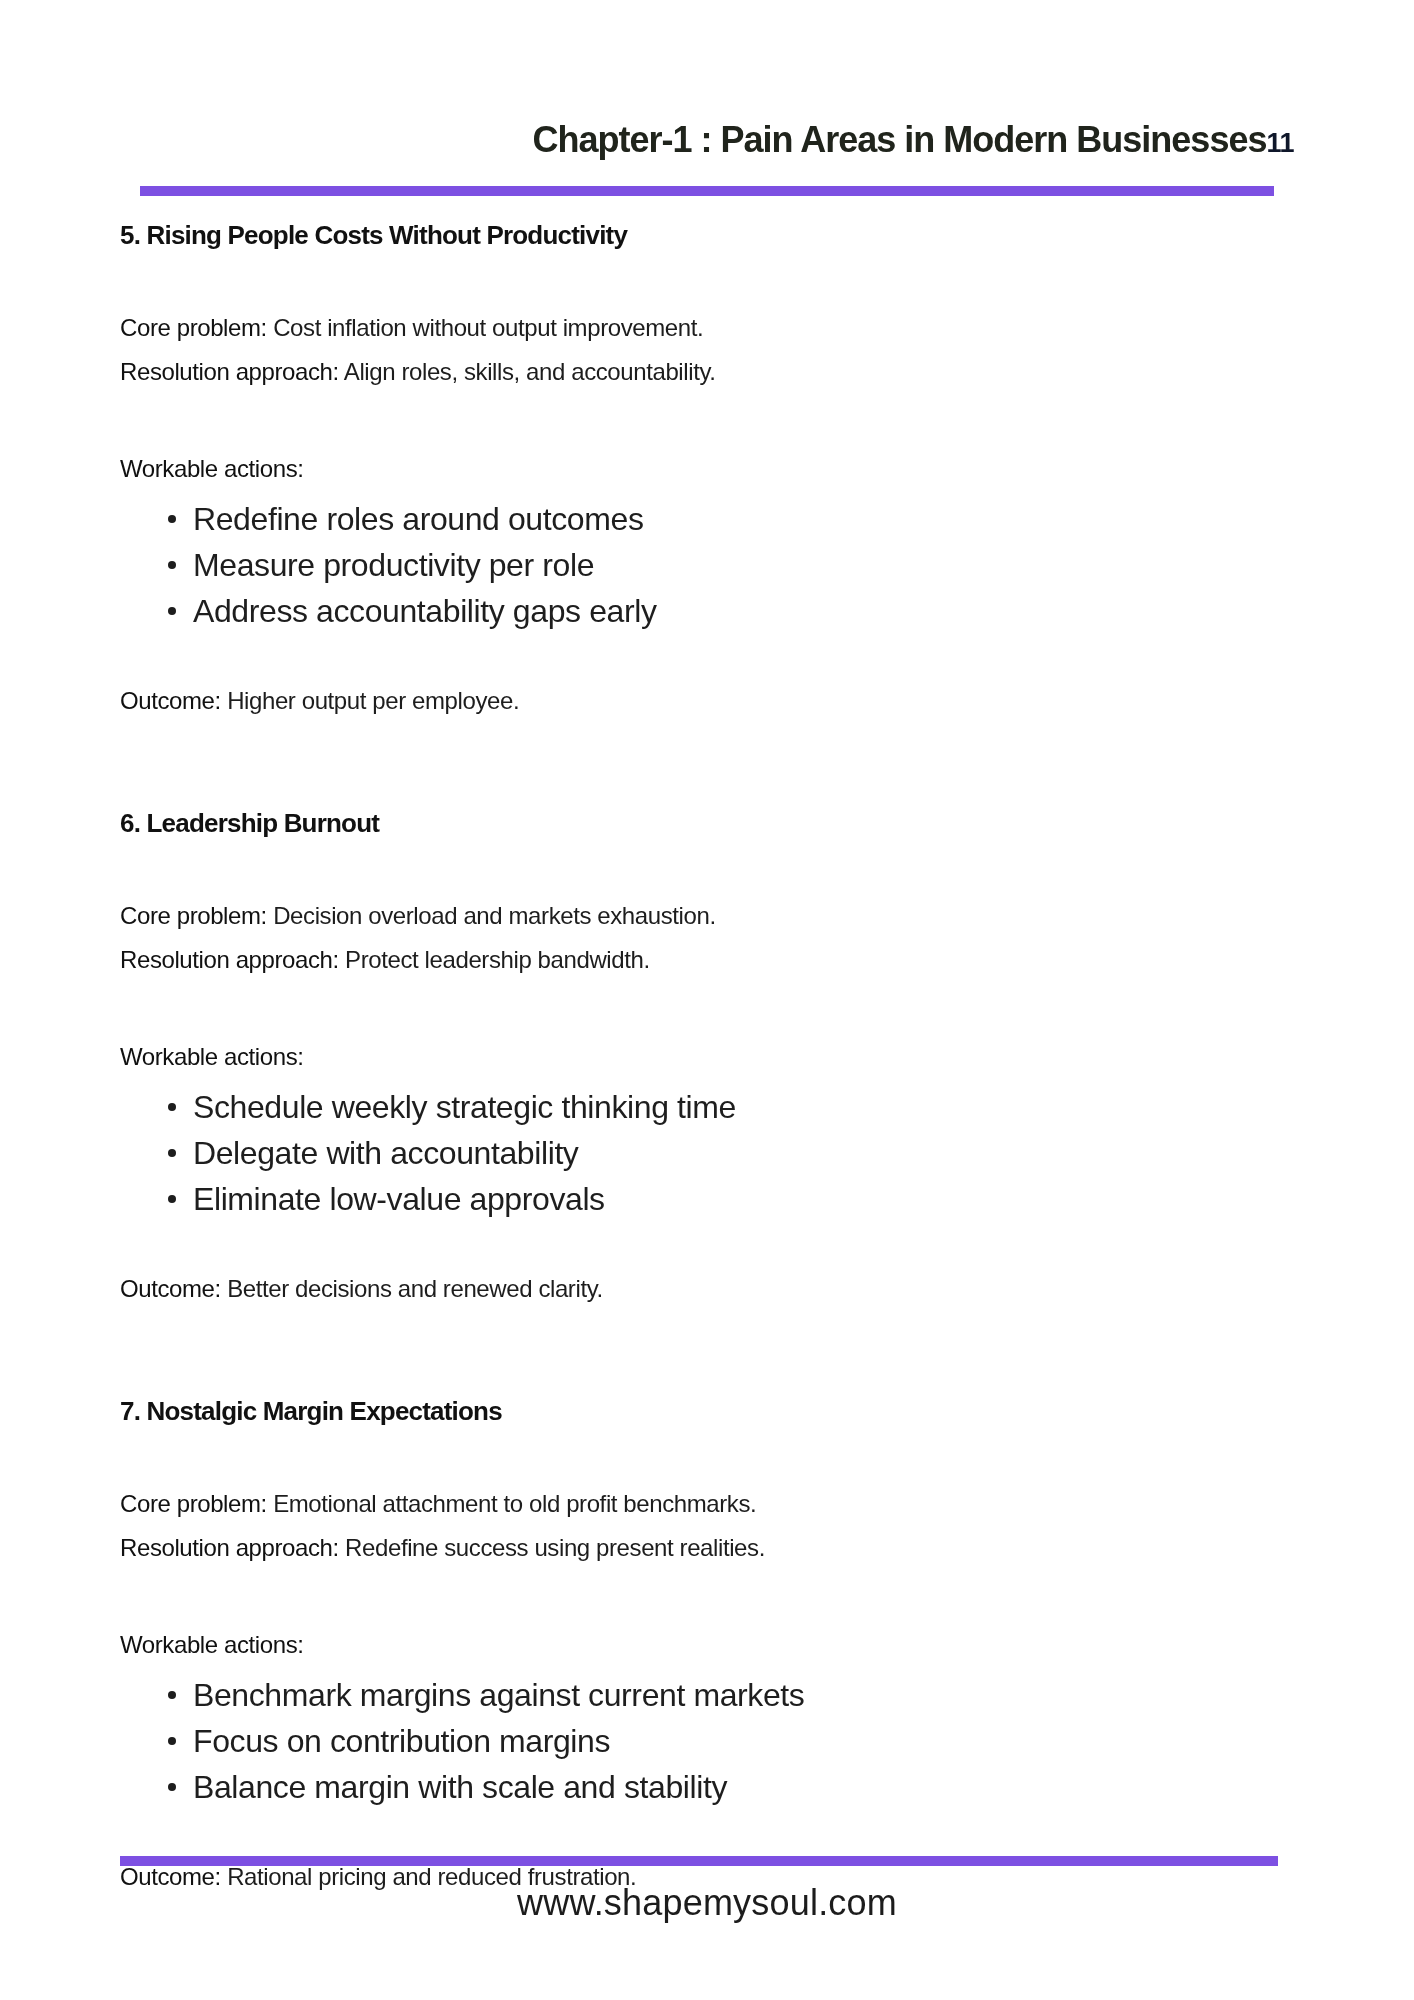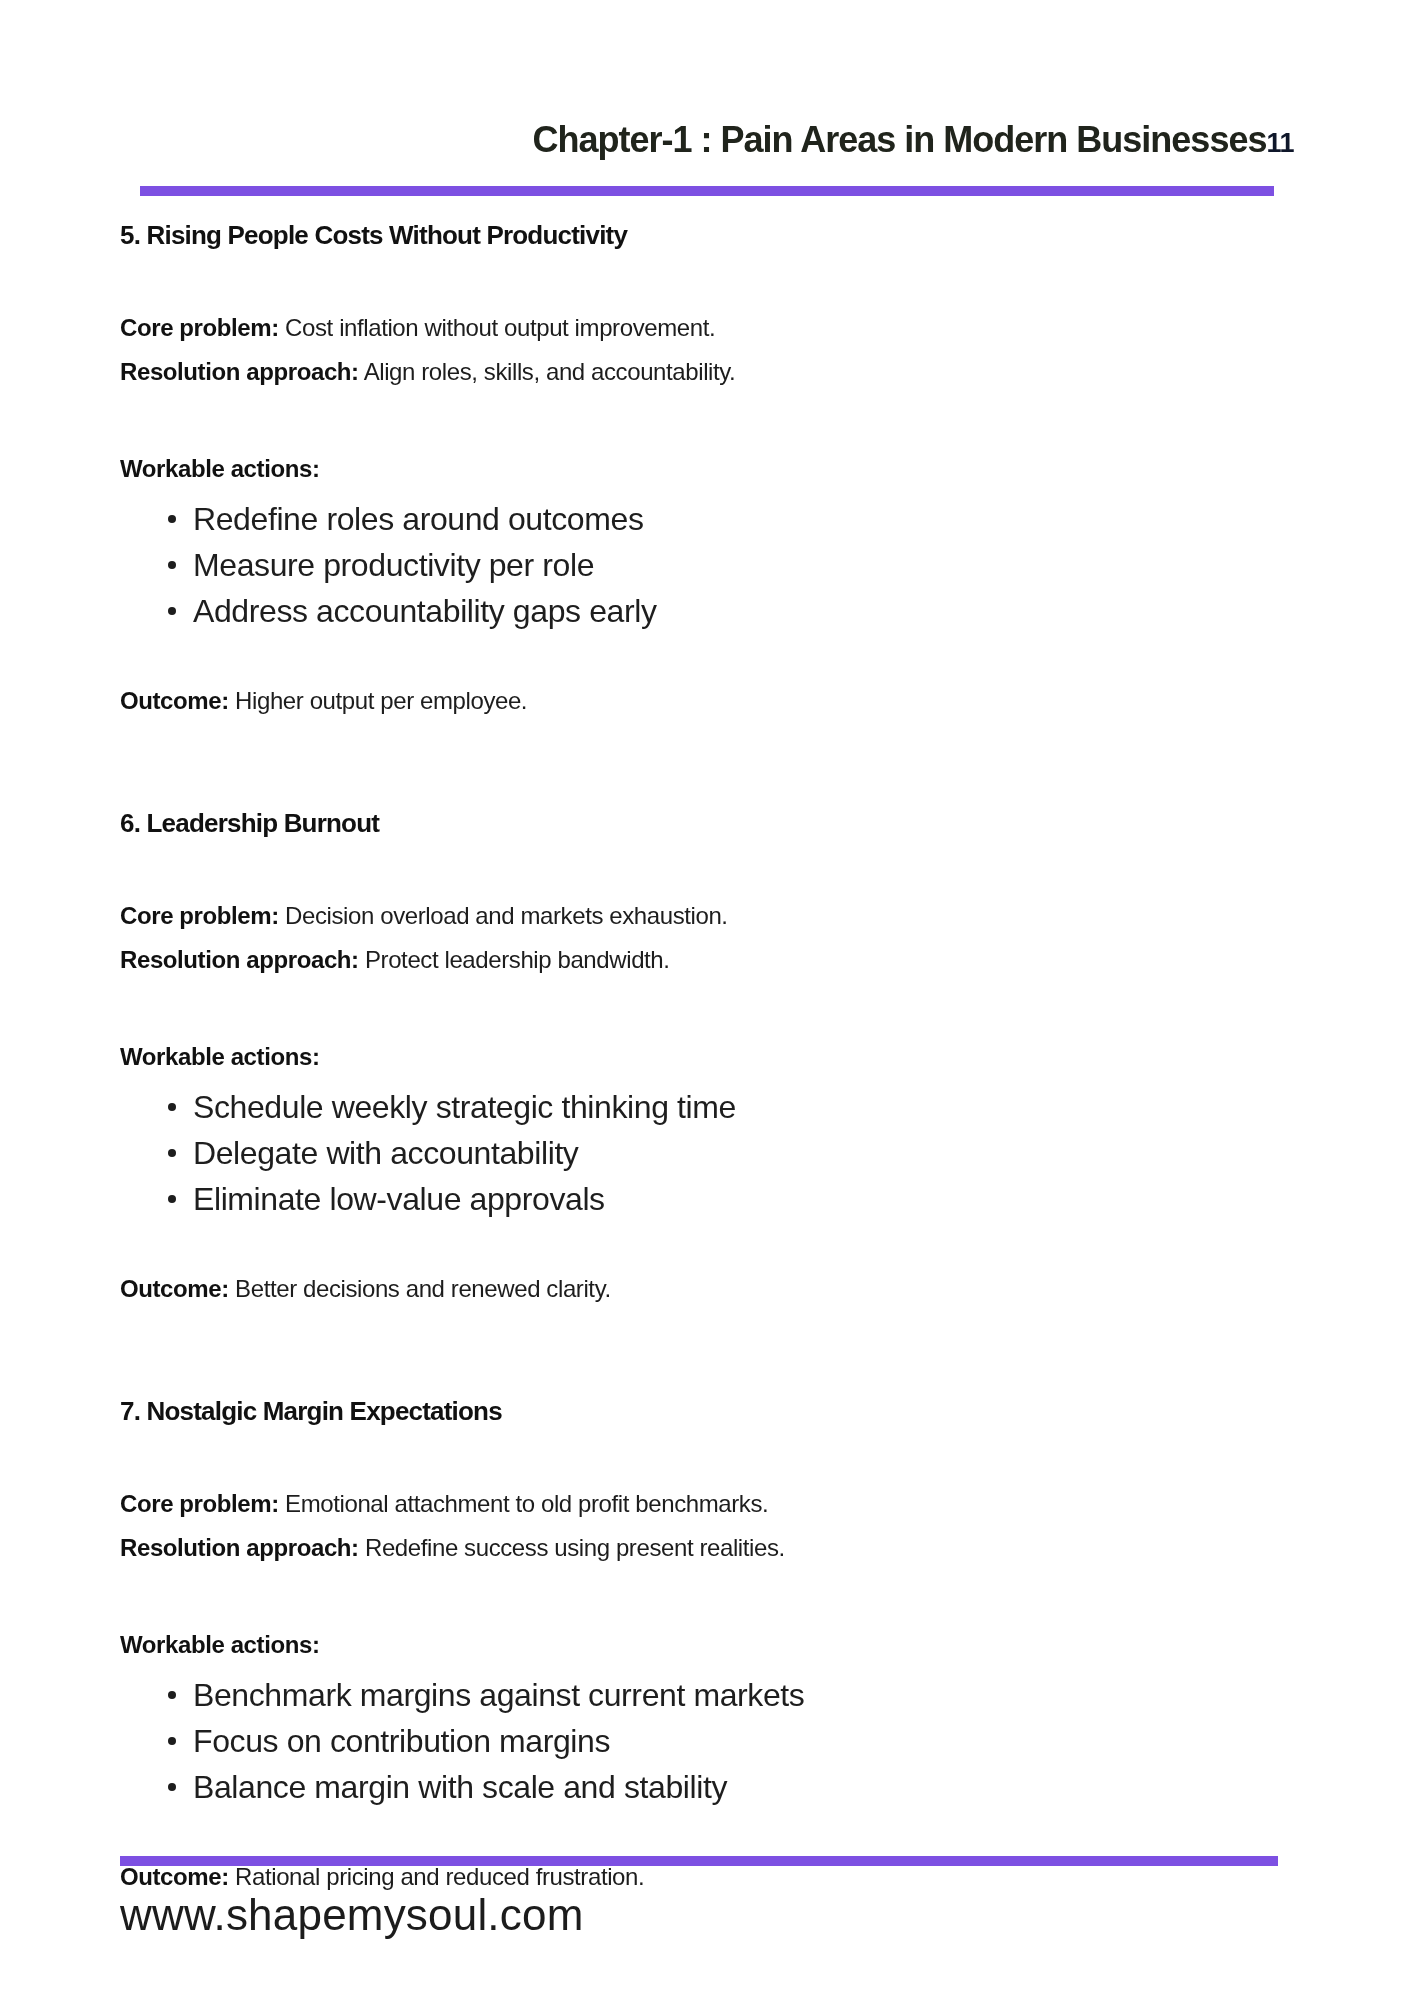--- a/index.html
+++ b/index.html
@@ -66,21 +66,21 @@
   .problem-block {
     margin: 56px 0 0 0;
     line-height: 44px;
   }
   .actions-label {
     margin: 60px 0 0 0;
     font-weight: bold;
     line-height: 30px;
   }
   .actions-label, .bold-label {
-    font-weight: bold;
+    font-weight: normal;
     color: #111111;
   }
   ul.actions {
     list-style: none;
     margin: 12px 0 0 0;
     padding: 0;
   }
   ul.actions li {
     position: relative;
     padding-left: 73px;
@@ -109,23 +109,23 @@
     top: 1856px;
     left: 120px;
     width: 1174px;
   }
   .footer-rule {
     height: 10px;
     background: #7d50e2;
     margin-right: 16px;
   }
   .footer-url {
-    margin-top: 24px;
-    text-align: left;
-    font-size: 44px;
+    margin-top: 16px;
+    text-align: center;
+    font-size: 36px;
     letter-spacing: 0.2px;
     color: #1c1c1c;
   }
 </style>
 </head>
 <body>
 
 <div class="content">
 
   <div class="header-row">

